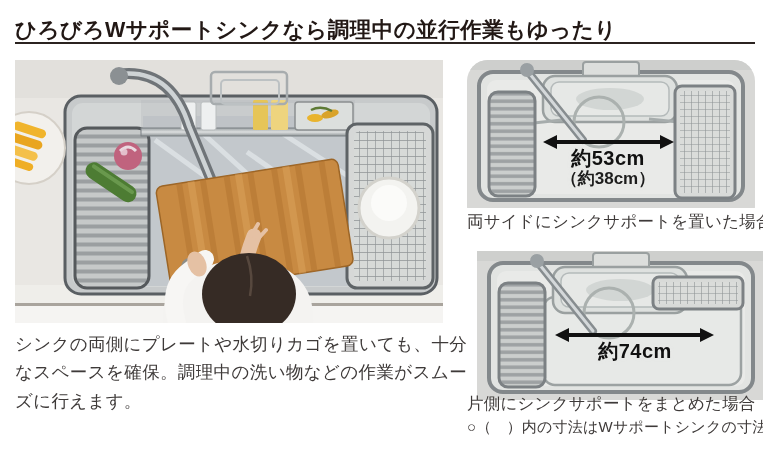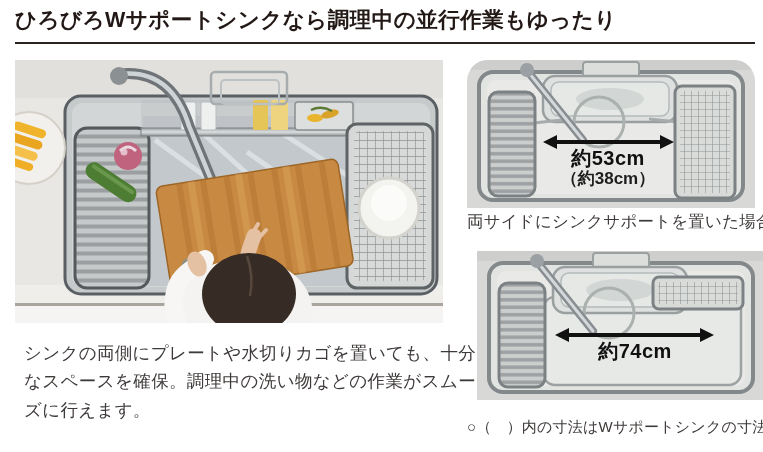--- a/index.html
+++ b/index.html
@@ -3,35 +3,35 @@
 <meta charset="utf-8">
 <style>
   html,body{margin:0;padding:0;background:#ffffff;}
   body{
     width:763px;height:452px;overflow:hidden;position:relative;
     font-family:"Liberation Sans","DejaVu Sans",sans-serif;
   }
   .page{position:relative;width:763px;height:452px;background:#fff;}
 
   .title{
-    position:absolute;left:15px;top:5px;margin:0;
+    position:absolute;left:15px;top:15px;margin:0;
     font-size:21.5px;font-weight:bold;color:#221815;letter-spacing:0.5px;
     white-space:nowrap;
   }
   .title-rule{
     position:absolute;left:15px;top:42px;width:740px;height:2px;background:#2b2320;
   }
 
   .main-photo{
     position:absolute;left:15px;top:60px;width:428px;height:263px;overflow:hidden;
   }
   .main-photo svg{display:block;}
 
   .desc{
-    position:absolute;left:15px;top:330px;width:452px;margin:9px;
+    position:absolute;left:15px;top:330px;width:452px;margin:0;
     font-size:17.5px;line-height:1.62;color:#3e3a39;letter-spacing:0.3px;
     text-align:justify;
   }
 
   .fig{position:absolute;left:467px;width:288px;overflow:hidden;}
   .fig-1{top:60px;height:168px;border-radius:21px;}
   .fig-2{top:241px;height:149px;}
   .fig svg{display:block;position:absolute;left:0;top:0;}
 
   .dim-arrow{position:absolute;display:flex;align-items:center;height:16px;}
@@ -261,16 +261,17 @@
     </svg>
     <div class="dim-arrow arrow-2">
       <span class="head-l"></span>
       <span class="shaft"></span>
       <span class="head-r"></span>
     </div>
     <div class="dim-label label-2">
       <div class="dim-main">約74cm</div>
     </div>
   </figure>
+  <p class="fig-caption cap-2">片側にシンクサポートをまとめた場合</p>
 
   <p class="footnote">○（　）内の寸法はWサポートシンクの寸法です。</p>
 
 </div>
 
 </body></html>

